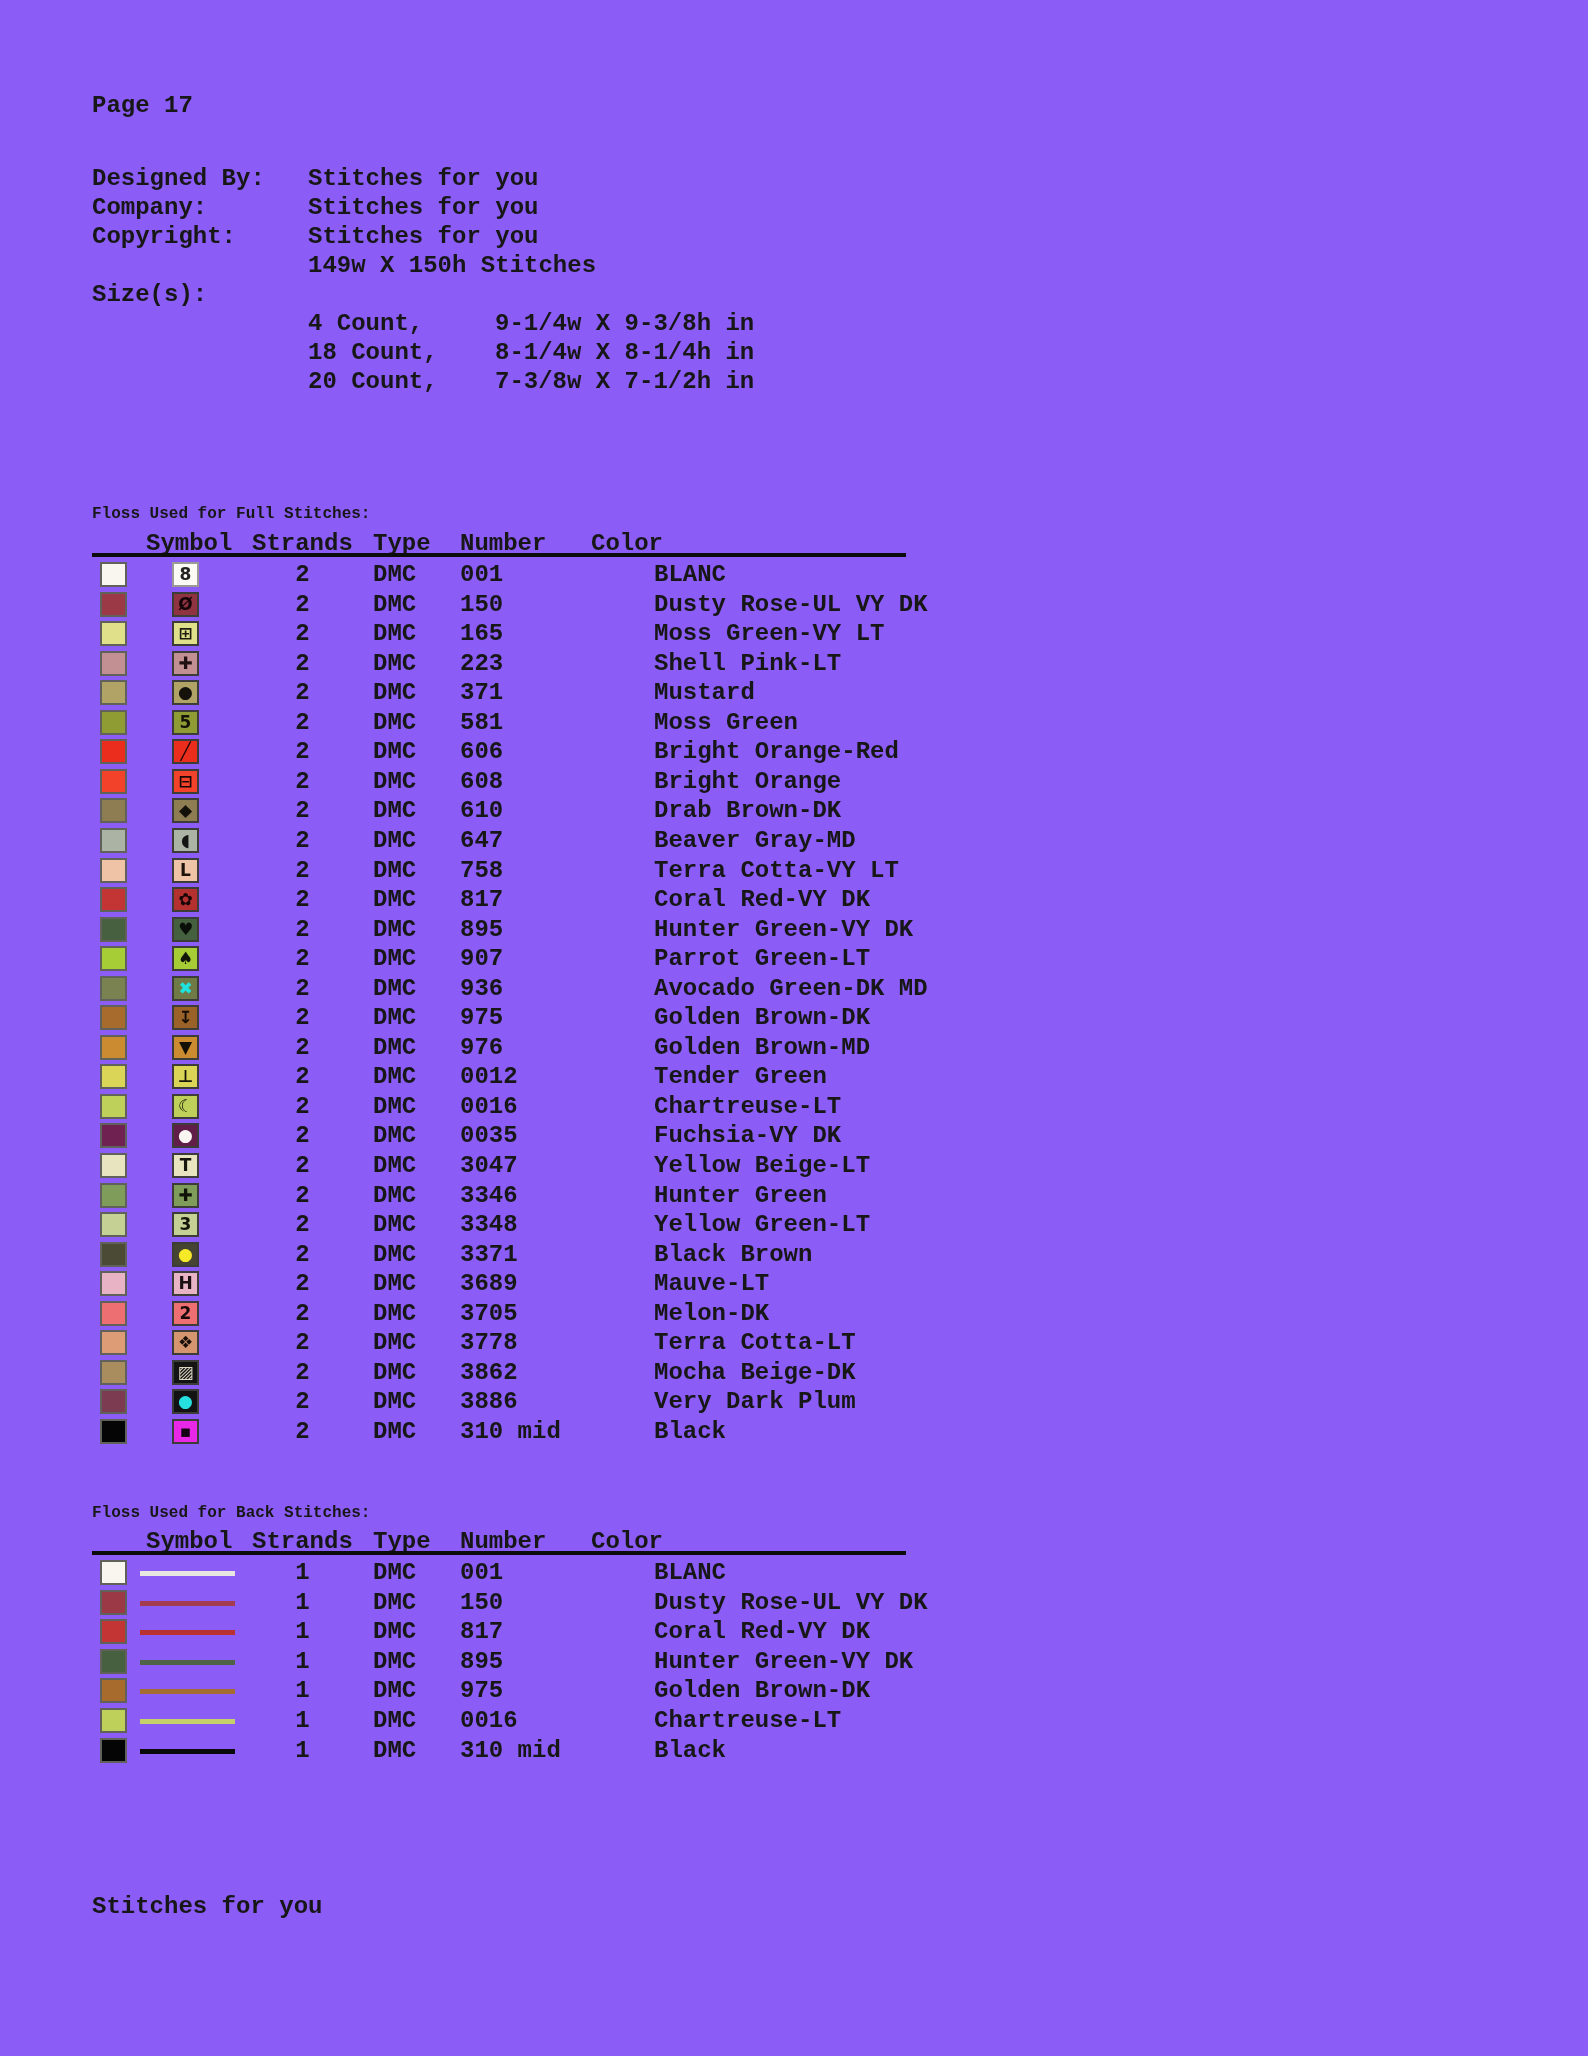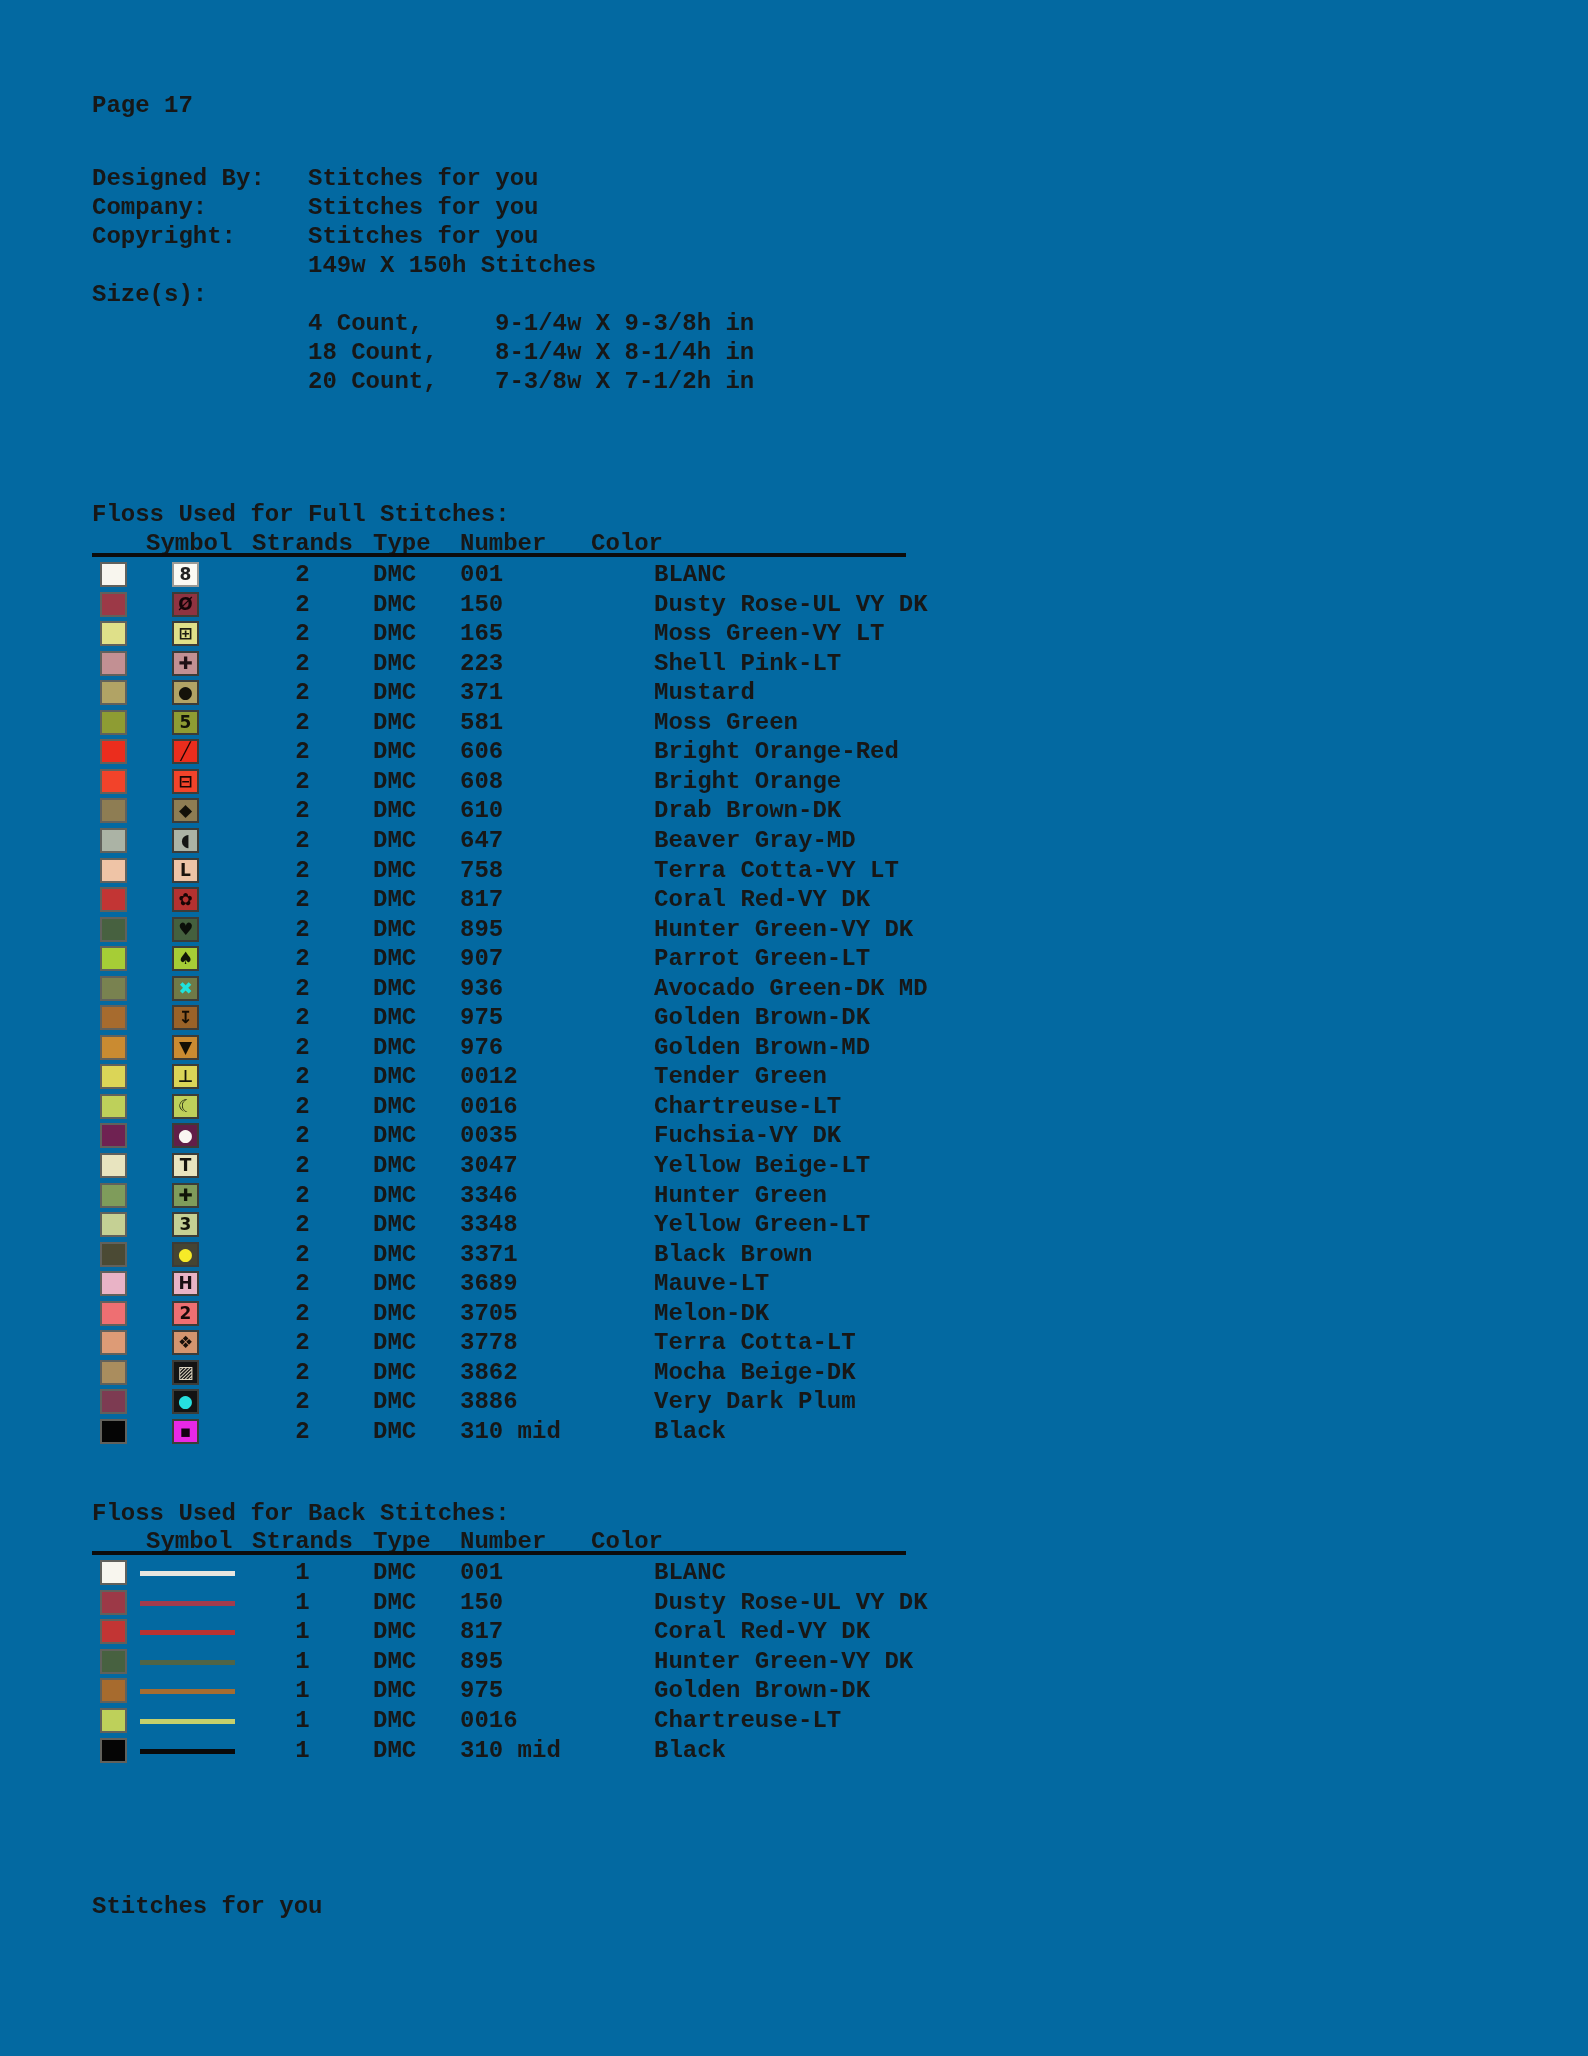--- a/index.html
+++ b/index.html
@@ -1,29 +1,29 @@
 <!DOCTYPE html>
 <html><head>
 <meta charset="utf-8">
 <style>
   html,body{margin:0;padding:0;background:#ffffff;}
   .page{
-    position:relative; width:1588px; height:2056px; background:#0369a1;
+    position:relative; width:1588px; height:2056px; background:#8b5cf6;
     font-family:"Liberation Mono","DejaVu Sans Mono",monospace;
     color:#171717; font-weight:700; overflow:hidden;
   }
   .abs{position:absolute;}
   
   .info{left:92px; top:164px;}
   .info .row{display:flex; font-size:24px; line-height:29px;}
   .info .lbl{width:216px; font-weight:700;}
   .info .val{font-weight:700;}
   .info .cnt{display:inline-block; width:187px;}
   
-  .section-title{left:92px; font-size:24px; line-height:29px;}
+  .section-title{left:92px; font-size:16px; line-height:29px;}
   .thead span{position:absolute; font-size:24px; line-height:29px; font-weight:700;}
   .c0{left:146px;} .c1{left:252px;} .c2{left:373px;} .c3{left:460px;} .c4{left:591px;}
   .rule{left:92px; width:814px; height:4px; background:#0c0c0c;}
   .rows{left:0; top:0; width:1588px;}
   .trow{position:absolute; left:0; width:1588px; height:30px;}
   .cell{position:absolute; font-size:24px; line-height:30px; font-weight:700; white-space:pre;}
   .swatch{position:absolute; left:100px; top:2px; width:27px; height:25px;
           border:2px solid #61615c; box-sizing:border-box; background:#ccc;}
   .symcell{position:absolute; left:172px; top:2px; width:27px; height:25px;
            border:2px solid #3c3c38; box-sizing:border-box; background:#ccc;

